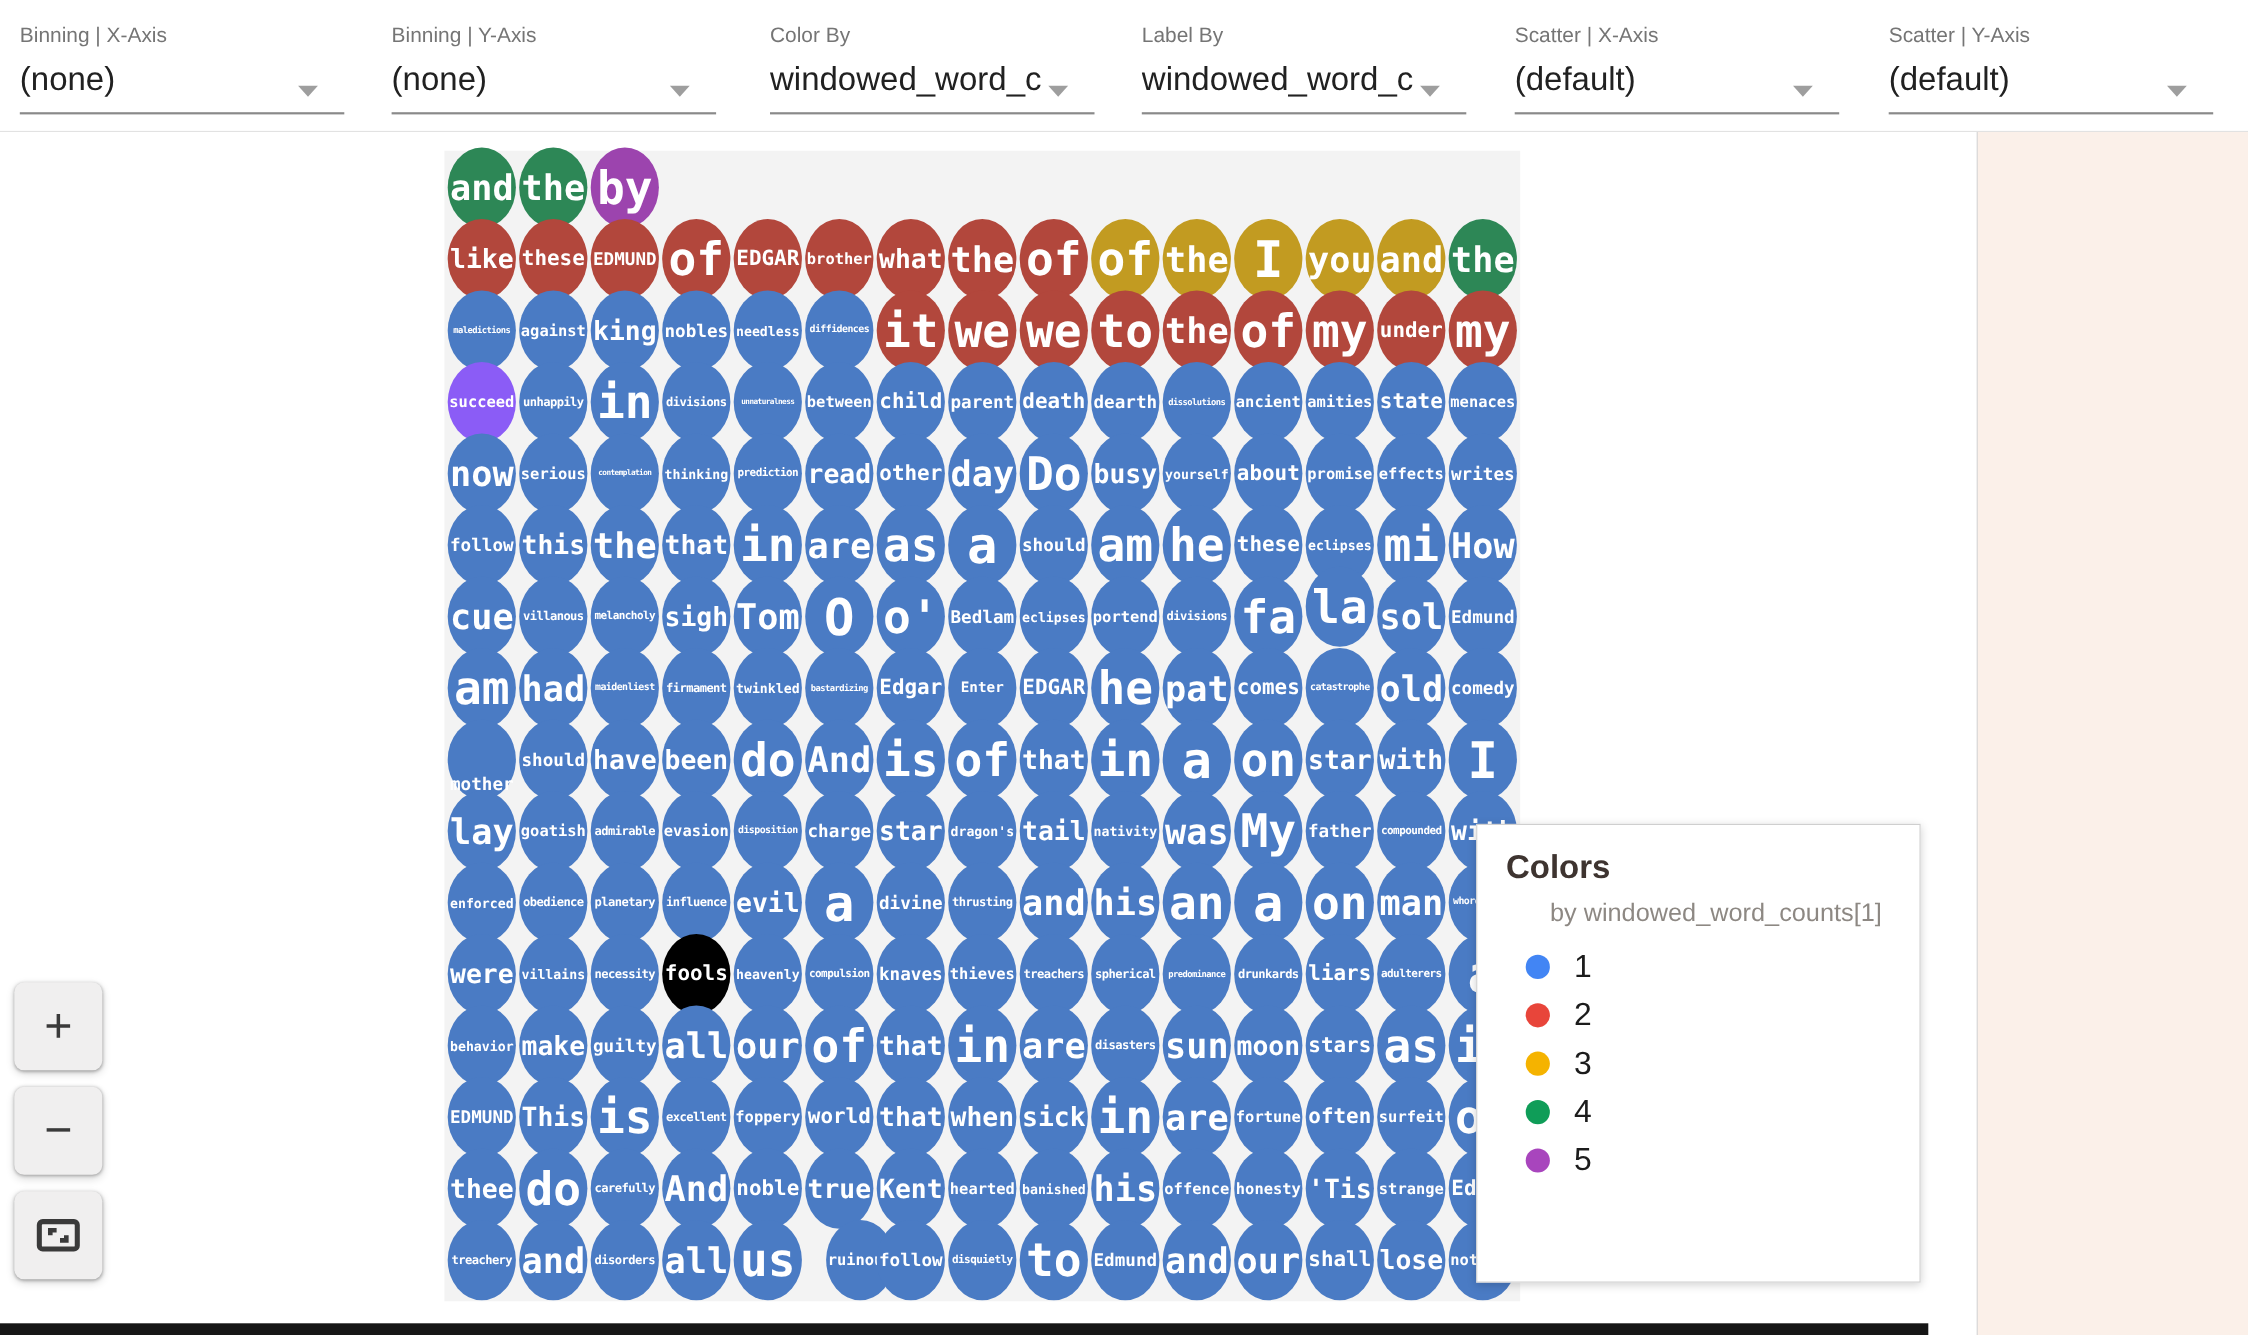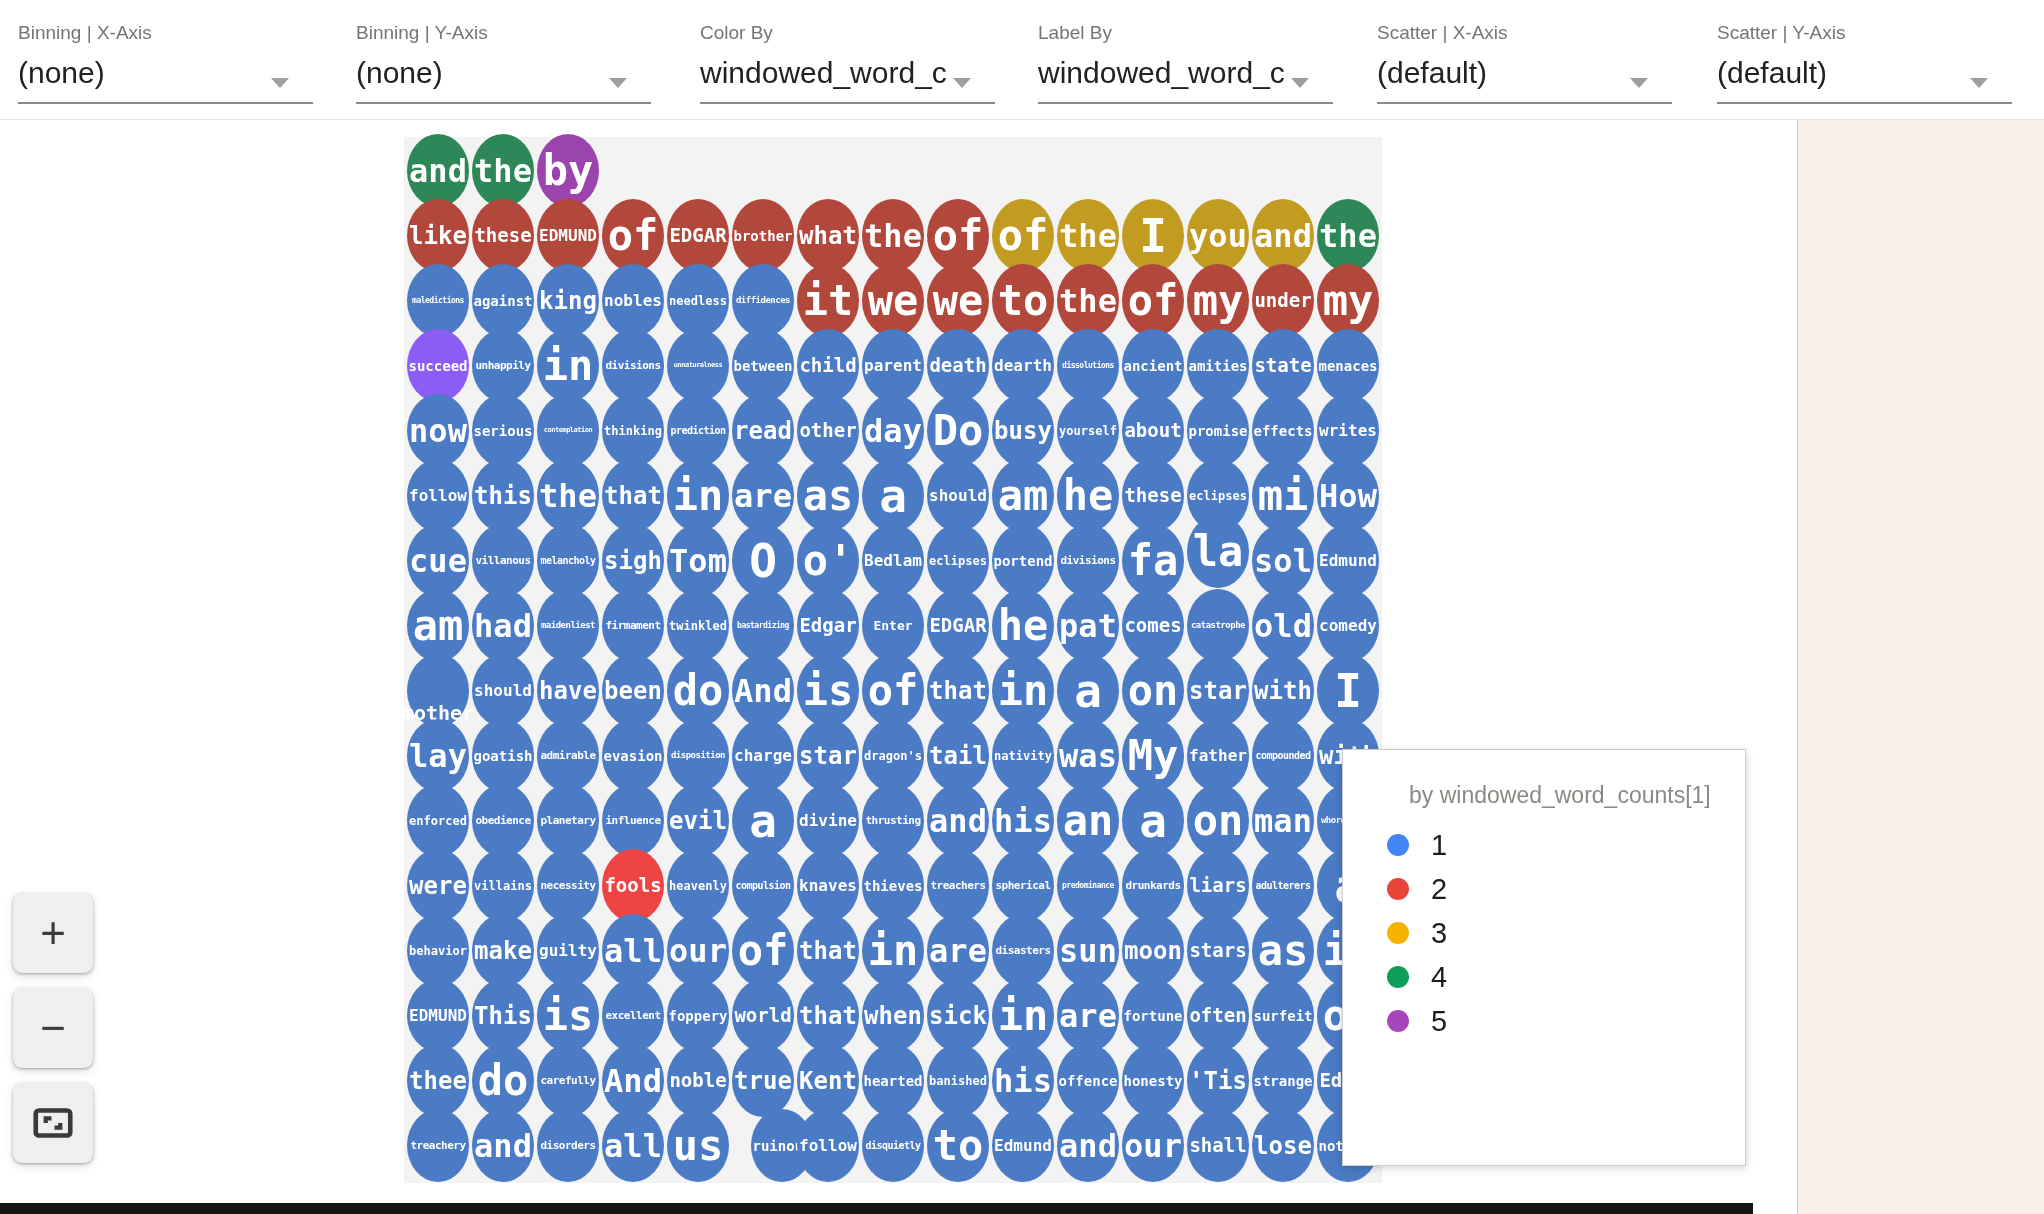--- a/index.html
+++ b/index.html
@@ -432,21 +432,21 @@
       <div class="bubble" style="left: 783px; top: 452px; background: rgb(74, 123, 196);">
         <span style="font-size: 9px; letter-spacing: -0.5px;">catastrophe</span>
       </div>
       <div class="bubble" style="left: 848px; top: 452px; background: rgb(74, 123, 196);">
         <span style="font-size: 32px;">old</span>
       </div>
       <div class="bubble" style="left: 913px; top: 452px; background: rgb(74, 123, 196);">
         <span style="font-size: 16px;">comedy</span>
       </div>
       <div class="bubble" style="left: 3px; top: 517px; background: rgb(74, 123, 196);">
-        <span style="font-size: 20px; margin-top: 44px;">mother</span>
+        <span style="font-size: 16px; margin-top: 44px;">mother</span>
       </div>
       <div class="bubble" style="left: 68px; top: 517px; background: rgb(74, 123, 196);">
         <span style="font-size: 16px;">should</span>
       </div>
       <div class="bubble" style="left: 133px; top: 517px; background: rgb(74, 123, 196);">
         <span style="font-size: 24px;">have</span>
       </div>
       <div class="bubble" style="left: 198px; top: 517px; background: rgb(74, 123, 196);">
         <span style="font-size: 24px;">been</span>
       </div>
@@ -575,21 +575,21 @@
       </div>
       <div class="bubble" style="left: 3px; top: 712px; background: rgb(74, 123, 196);">
         <span style="font-size: 24px;">were</span>
       </div>
       <div class="bubble" style="left: 68px; top: 712px; background: rgb(74, 123, 196);">
         <span style="font-size: 12px;">villains</span>
       </div>
       <div class="bubble" style="left: 133px; top: 712px; background: rgb(74, 123, 196);">
         <span style="font-size: 11px; letter-spacing: -0.5px;">necessity</span>
       </div>
-      <div class="bubble" style="left: 198px; top: 712px; background: #ef4444;">
+      <div class="bubble" style="left: 198px; top: 712px; background: #000000;">
         <span style="font-size: 19px;">fools</span>
       </div>
       <div class="bubble" style="left: 263px; top: 712px; background: rgb(74, 123, 196);">
         <span style="font-size: 12px;">heavenly</span>
       </div>
       <div class="bubble" style="left: 328px; top: 712px; background: rgb(74, 123, 196);">
         <span style="font-size: 10px; letter-spacing: -0.5px;">compulsion</span>
       </div>
       <div class="bubble" style="left: 393px; top: 712px; background: rgb(74, 123, 196);">
         <span style="font-size: 16px;">knaves</span>
@@ -807,20 +807,21 @@
         <svg width="46" height="46" viewBox="0 0 24 24">
           <rect x="3" y="5.5" width="18" height="13" rx="1.6" fill="none" stroke="#3a3a3a" stroke-width="2.4"></rect>
           <path d="M8.2 12 v-2.4 h3" fill="none" stroke="#3a3a3a" stroke-width="2.2"></path>
           <path d="M15.8 12 v2.4 h-3" fill="none" stroke="#3a3a3a" stroke-width="2.2"></path>
         </svg>
       </button>
     </div>
 
   <div class="legend">
     <div class="legend-body">
+      <div class="legend-section-title">Colors</div>
       <div class="legend-subtitle">by windowed_word_counts[1]</div>
       <div id="legendItems">
           <div class="legend-item">
             <span class="legend-dot" style="background:#4285f4"></span>
             <span class="legend-item-label">1</span>
           </div>
           <div class="legend-item">
             <span class="legend-dot" style="background:#e8453a"></span>
             <span class="legend-item-label">2</span>
           </div>

